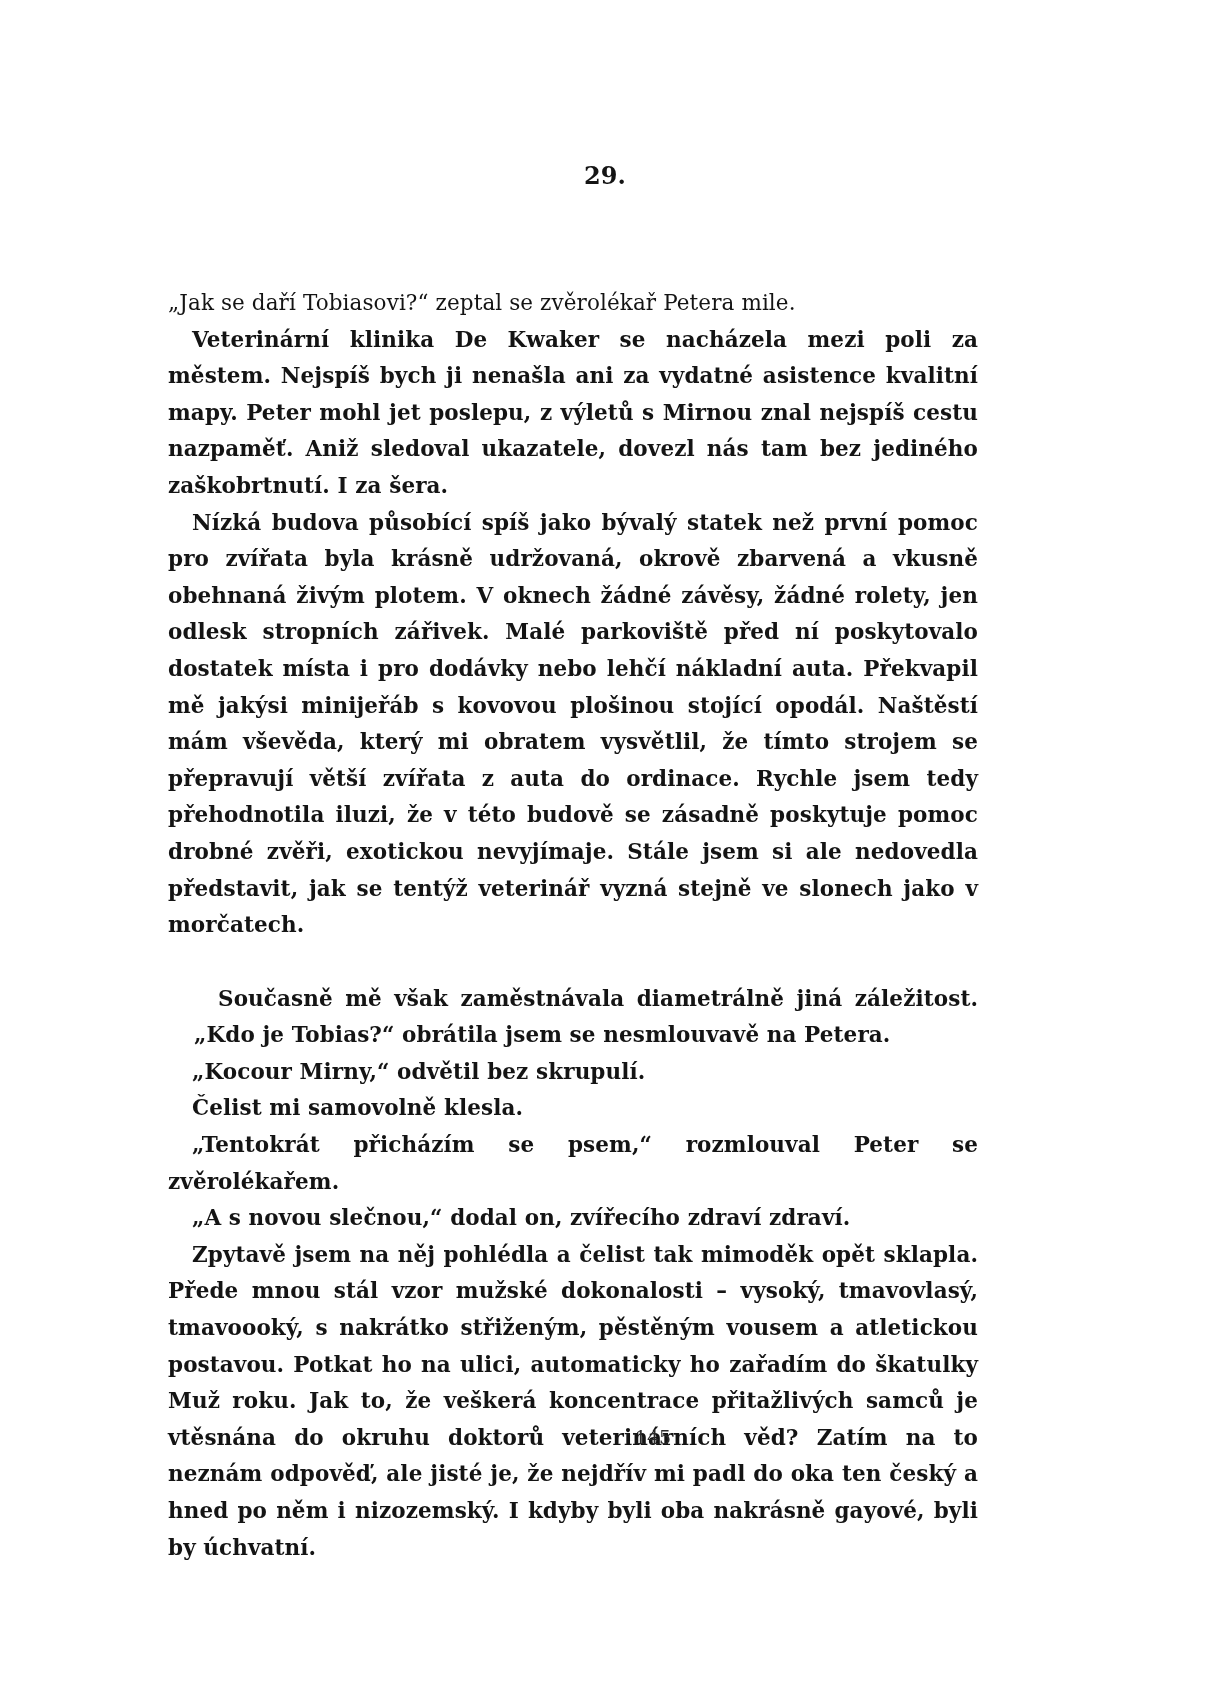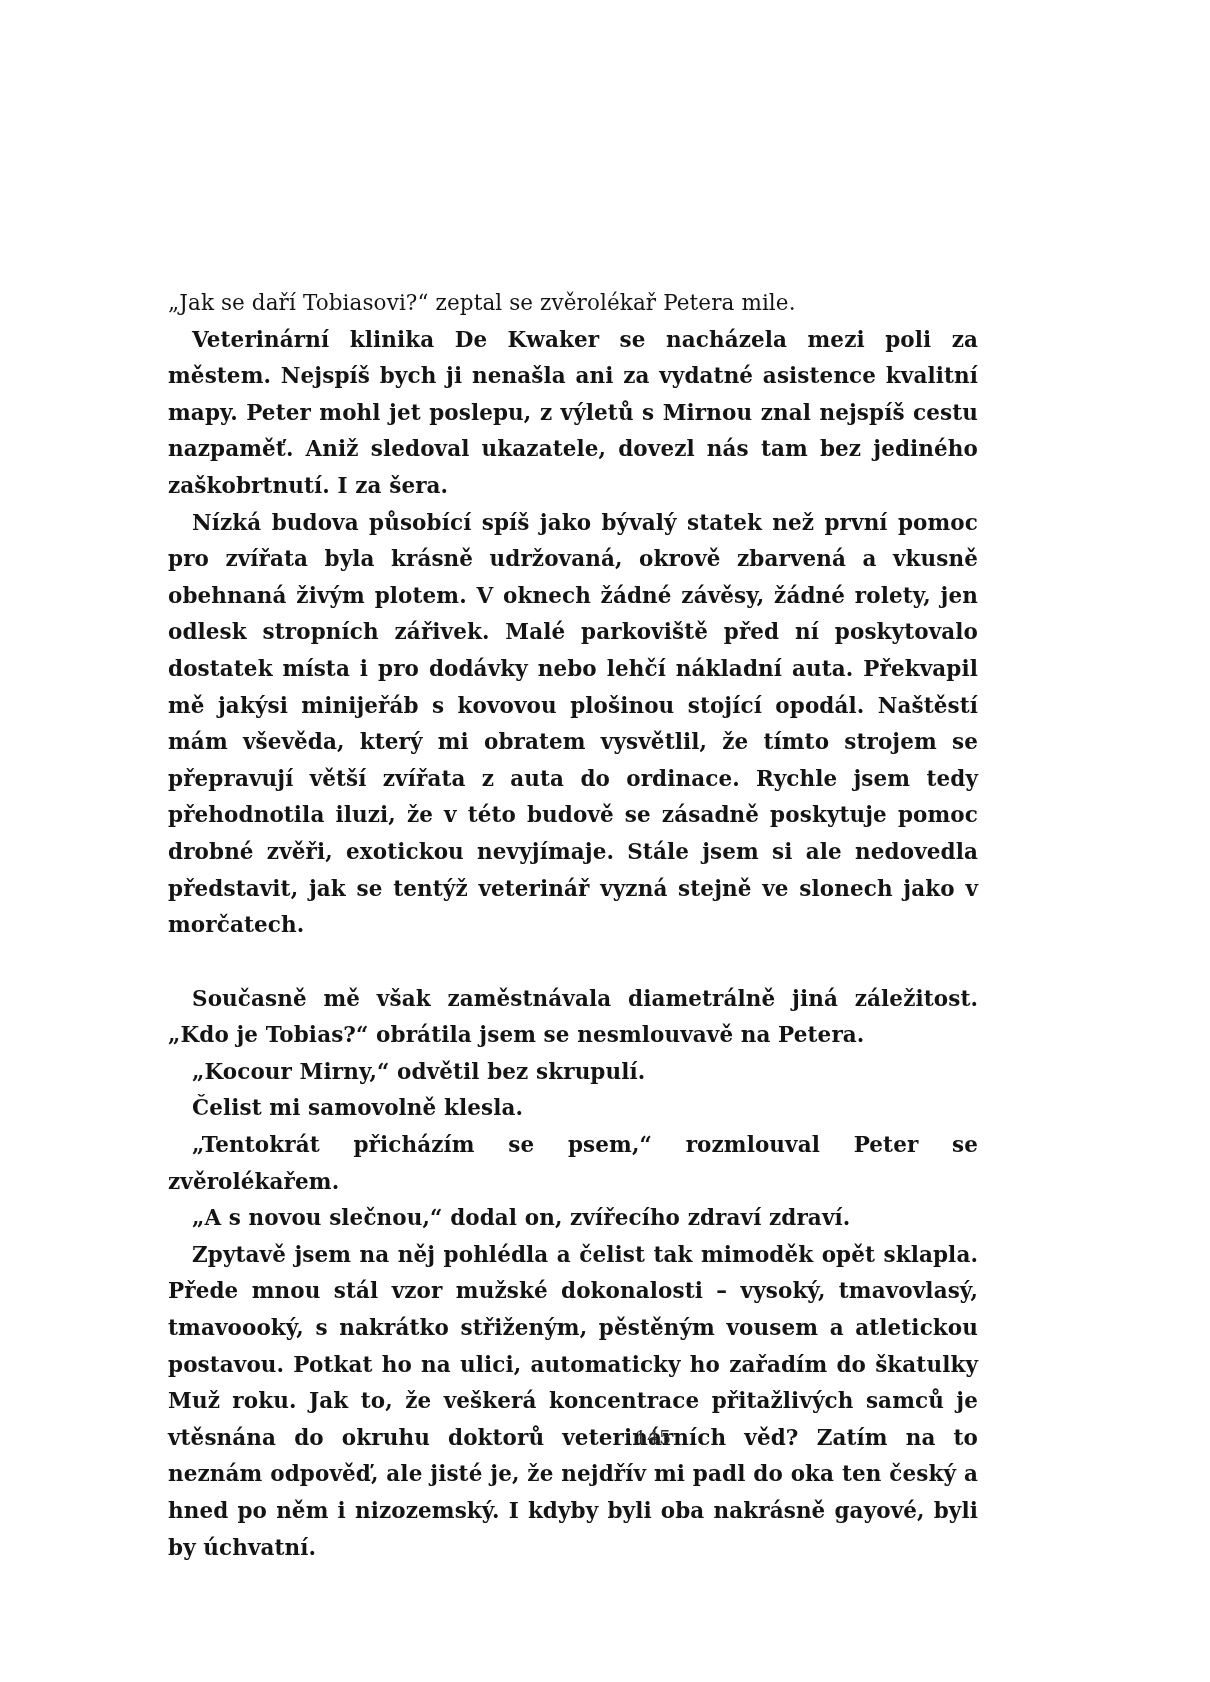--- a/index.html
+++ b/index.html
@@ -51,37 +51,39 @@
   .para {
     margin: 0;
     padding: 0;
   }
   .para.indent {
     text-indent: 24px;
     font-weight: bold;
   }
   .para.space-before {
     margin-top: 37px;
+    margin-left: 26px;
   }
   .page-number {
     position: absolute;
     top: 1426px;
     left: 0;
     width: 100%;
     text-align: center;
     font-size: 19px;
     color: #2a2a2a;
     padding-left: 48px;
   }
 </style>
 </head>
 <body>
 
 <div class="page">
   <div class="chapter-heading">
+    <div class="chapter-number">29.</div>
   </div>
 
   <div class="body-text" id="body-text">
       <p class="para">„Jak se daří Tobiasovi?“ zeptal se zvěrolékař Petera mile.</p>
       <p class="para indent">Veterinární klinika De Kwaker se nacházela mezi poli za městem. Nejspíš bych ji nenašla ani za vydatné asistence kvalitní mapy. Peter mohl jet poslepu, z výletů s Mirnou znal nejspíš cestu nazpaměť. Aniž sledoval ukazatele, dovezl nás tam bez jediného zaškobrtnutí. I za šera.</p>
       <p class="para indent">Nízká budova působící spíš jako bývalý statek než první pomoc pro zvířata byla krásně udržovaná, okrově zbarvená a vkusně obehnaná živým plotem. V oknech žádné závěsy, žádné rolety, jen odlesk stropních zářivek. Malé parkoviště před ní poskytovalo dostatek místa i pro dodávky nebo lehčí nákladní auta. Překvapil mě jakýsi minijeřáb s kovovou plošinou stojící opodál. Naštěstí mám vševěda, který mi obratem vysvětlil, že tímto strojem se přepravují větší zvířata z auta do ordinace. Rychle jsem tedy přehodnotila iluzi, že v této budově se zásadně poskytuje pomoc drobné zvěři, exotickou nevyjímaje. Stále jsem si ale nedovedla představit, jak se tentýž veterinář vyzná stejně ve slonech jako v morčatech.</p>
       <p class="para indent space-before">Současně mě však zaměstnávala diametrálně jiná záležitost. „Kdo je Tobias?“ obrátila jsem se nesmlouvavě na Petera.</p>
       <p class="para indent">„Kocour Mirny,“ odvětil bez skrupulí.</p>
       <p class="para indent">Čelist mi samovolně klesla.</p>
       <p class="para indent">„Tentokrát přicházím se psem,“ rozmlouval Peter se zvěrolékařem.</p>

